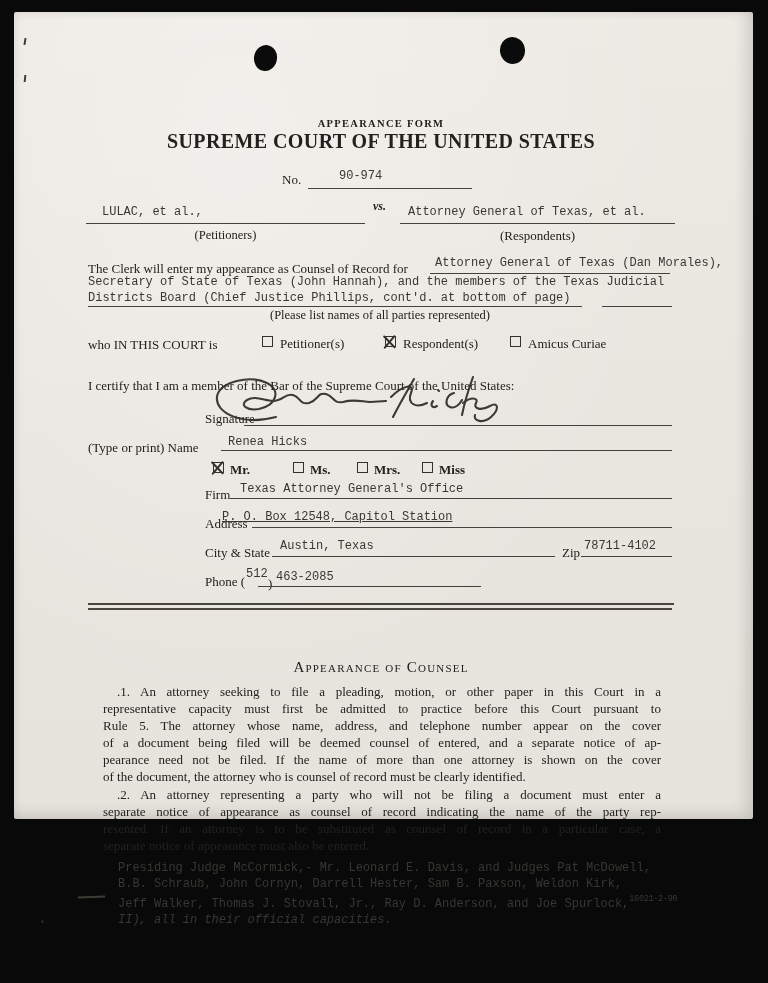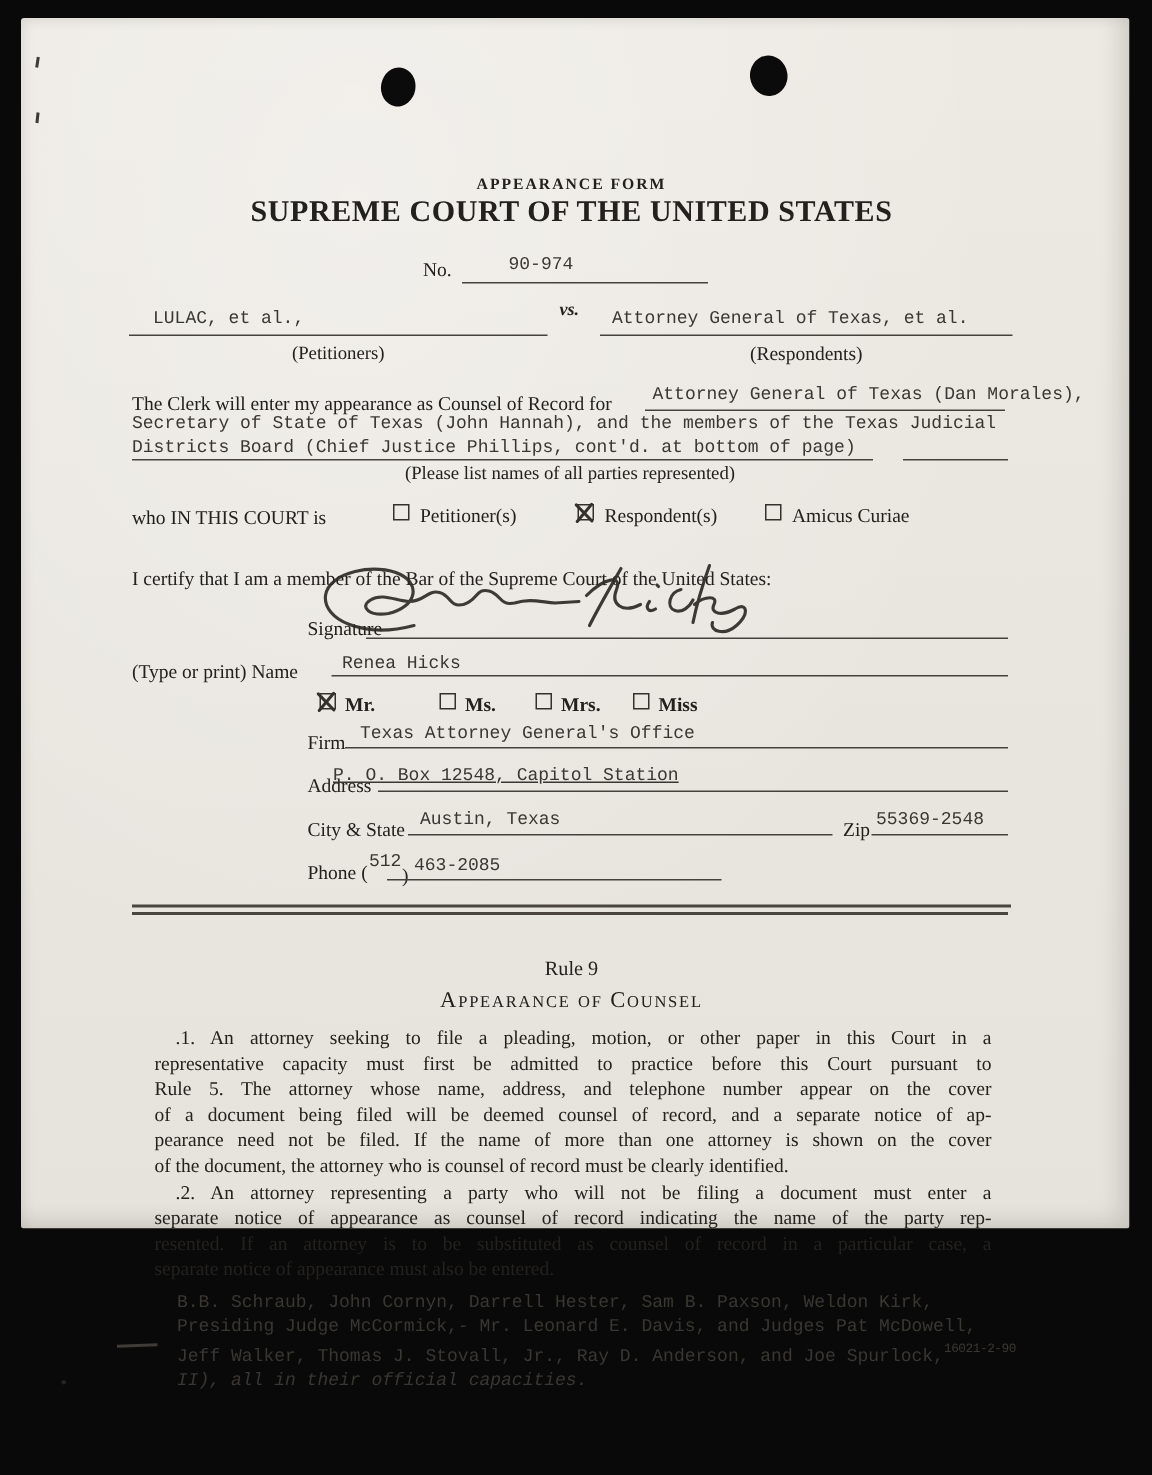--- a/index.html
+++ b/index.html
@@ -115,53 +115,52 @@
 
   <div class="abs serif" style="left:191px;top:504px;">Address</div>
   <div class="abs ul" style="left:238px;top:499px;width:420px;height:16px;"></div>
   <div class="abs mono" style="left:208px;top:498px;text-decoration:underline;">P. O. Box 12548, Capitol Station</div>
 
   <div class="abs serif" style="left:191px;top:533px;">City &amp; State</div>
   <div class="abs ul" style="left:258px;top:528px;width:283px;height:16px;"></div>
   <div class="abs mono" style="left:266px;top:527px;">Austin, Texas</div>
   <div class="abs serif" style="left:548px;top:533px;">Zip</div>
   <div class="abs ul" style="left:567px;top:528px;width:91px;height:16px;"></div>
-  <div class="abs mono" style="left:570px;top:527px;">55369-2548</div>
+  <div class="abs mono" style="left:570px;top:527px;">78711-4102</div>
 
   <div class="abs serif" style="left:191px;top:562px;">Phone (</div>
   <div class="abs mono" style="left:232px;top:555px;">512</div>
   <div class="abs serif" style="left:254px;top:564px;">)</div>
   <div class="abs ul" style="left:244px;top:558px;width:223px;height:16px;"></div>
   <div class="abs mono" style="left:262px;top:558px;">463-2085</div>
 
   <div class="abs" style="left:74px;top:591px;width:586px;height:2px;background:#4a463f;"></div>
   <div class="abs" style="left:74px;top:596px;width:584px;height:2px;background:#4a463f;"></div>
 
-  <div class="abs serif center" style="left:74px;width:586px;top:626px;font-size:13.5px;">Rule 9</div>
   <div class="abs serif center" style="left:74px;width:586px;top:648px;font-size:15px;font-variant:small-caps;letter-spacing:1.2px;">Appearance of Counsel</div>
 
   <div class="abs" style="left:89px;top:671px;width:558px;">
     <div class="pline ind">.1. An attorney seeking to file a pleading, motion, or other paper in this Court in a</div>
     <div class="pline">representative capacity must first be admitted to practice before this Court pursuant to</div>
     <div class="pline">Rule 5.  The attorney whose name, address, and telephone number appear on the cover</div>
-    <div class="pline">of a document being filed will be deemed counsel of record, and a separate notice of ap-</div>
+    <div class="pline">of a document being filed will be deemed counsel of entered, and a separate notice of ap-</div>
     <div class="pline">pearance need not be filed.  If the name of more than one attorney is shown on the cover</div>
     <div class="pline end">of the document, the attorney who is counsel of record must be clearly identified.</div>
   </div>
 
   <div class="abs" style="left:89px;top:774px;width:558px;">
     <div class="pline ind">.2. An attorney representing a party who will not be filing a document must enter a</div>
     <div class="pline">separate notice of appearance as counsel of record indicating the name of the party rep-</div>
     <div class="pline">resented.  If an attorney is to be substituted as counsel of record in a particular case, a</div>
     <div class="pline end">separate notice of appearance must also be entered.</div>
   </div>
 
   <div class="abs hline" style="left:64px;top:884px;width:27px;height:2px;transform:rotate(-2deg);"></div>
   <div class="abs" style="left:104px;top:849px;">
+    <div class="mono" style="line-height:15.5px;">Presiding Judge McCormick,- Mr. Leonard E. Davis, and Judges Pat McDowell,</div>
     <div class="mono" style="line-height:15.5px;">B.B. Schraub, John Cornyn, Darrell Hester, Sam B. Paxson, Weldon Kirk,</div>
-    <div class="mono" style="line-height:15.5px;">Presiding Judge McCormick,- Mr. Leonard E. Davis, and Judges Pat McDowell,</div>
     <div class="mono" style="line-height:15.5px;">
       <span>Jeff Walker, Thomas J. Stovall, Jr., Ray D. Anderson, and Joe Spurlock,</span><sup class="stamp">16021-2-90</sup>
     </div>
     <div class="mono" style="line-height:15.5px;font-style:italic;">II), all in their official capacities.</div>
   </div>
 
 </div>
 
 </body></html>

